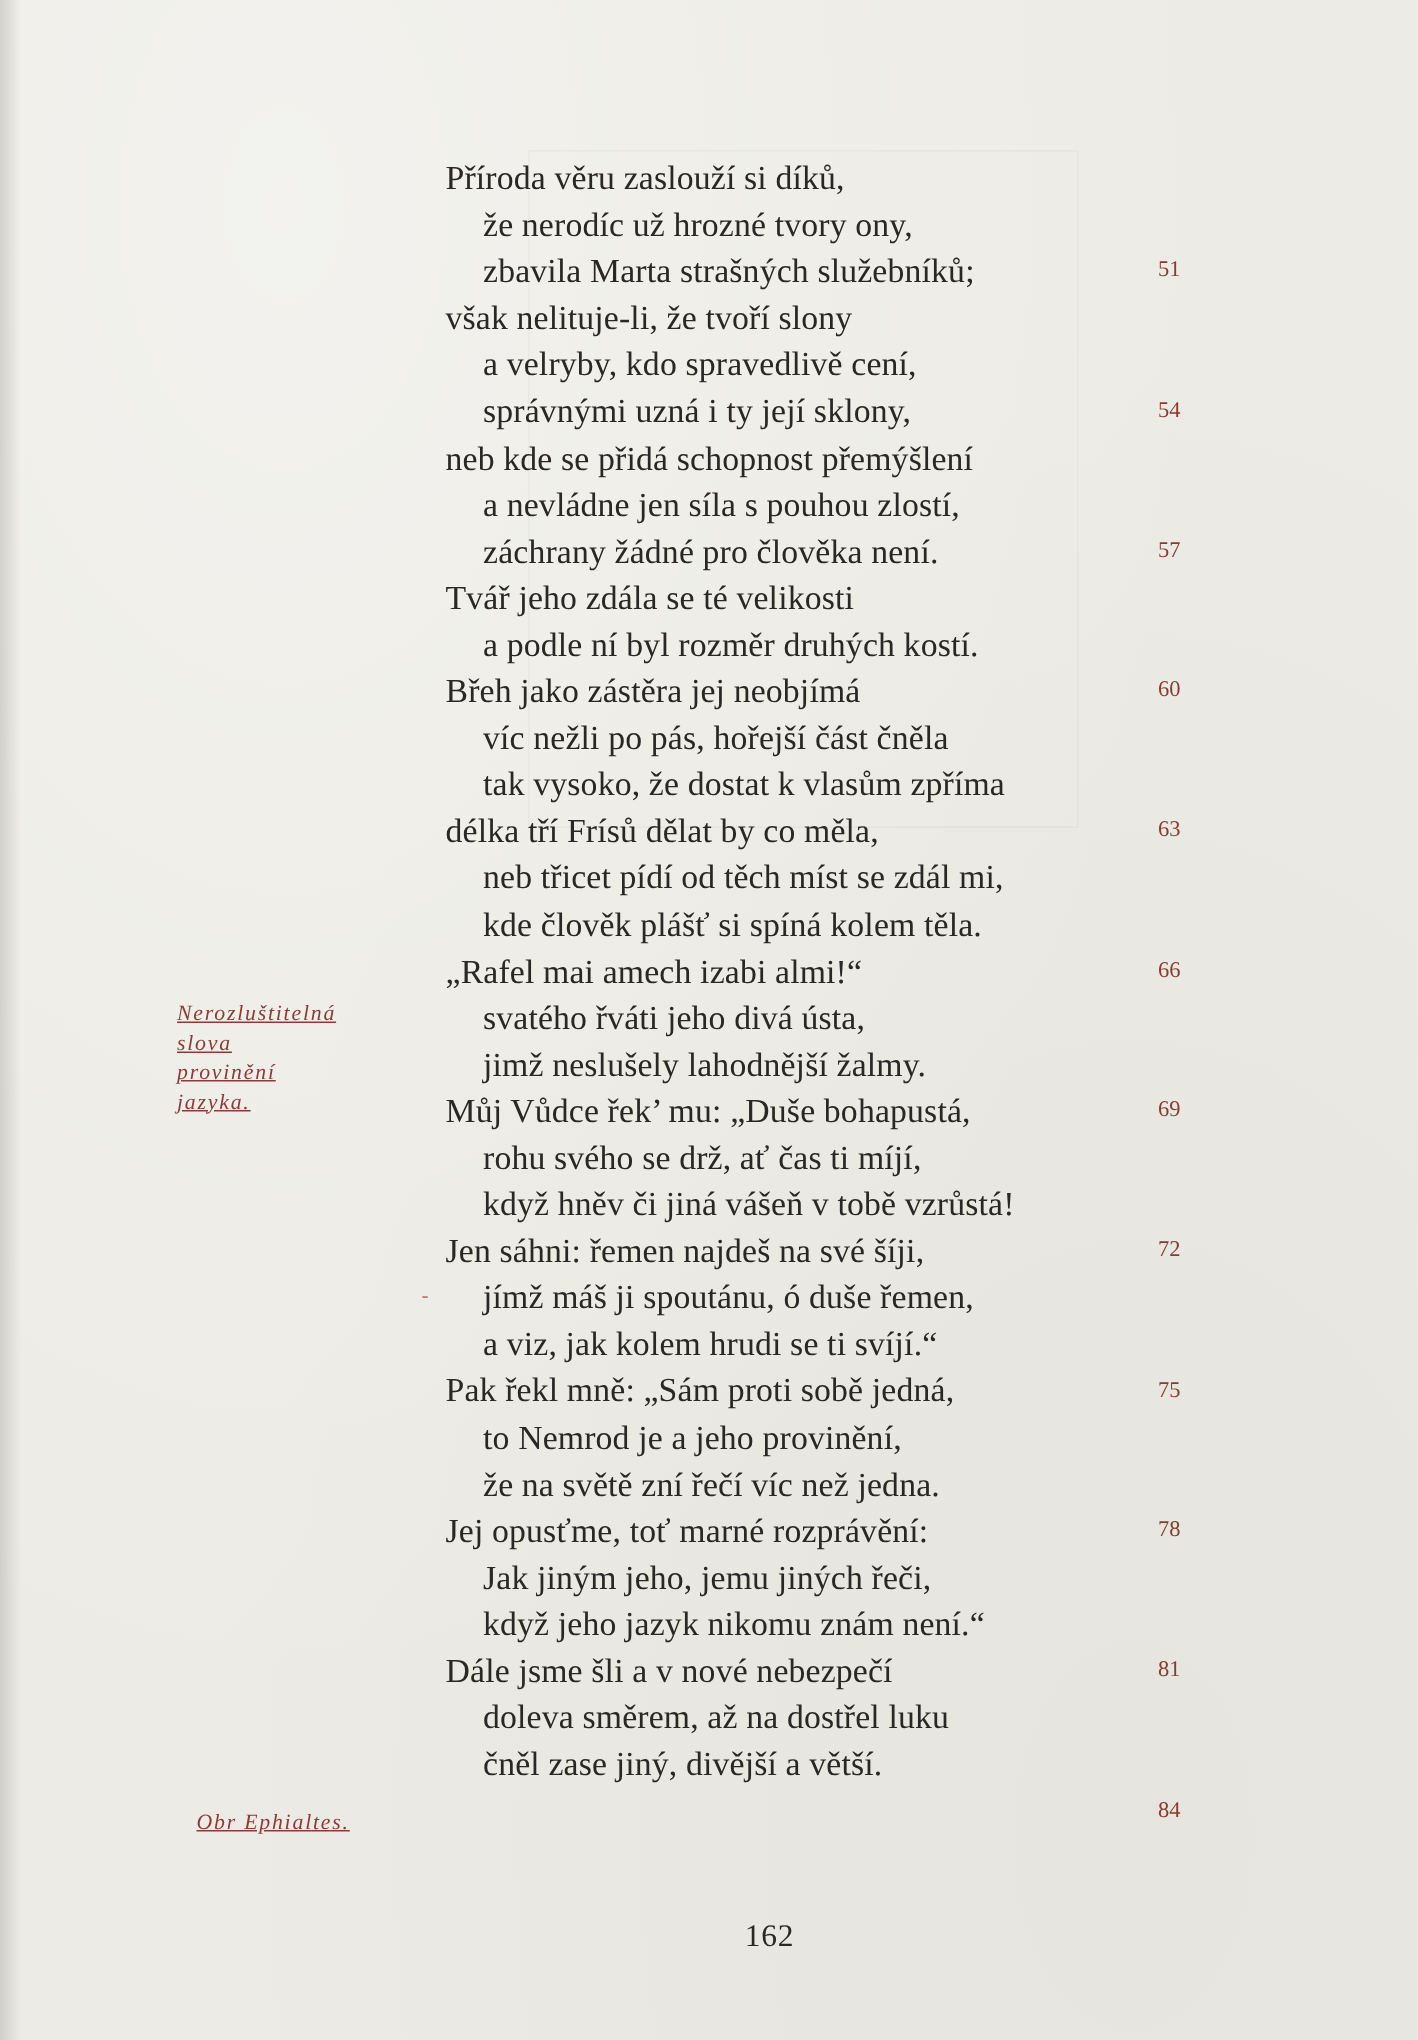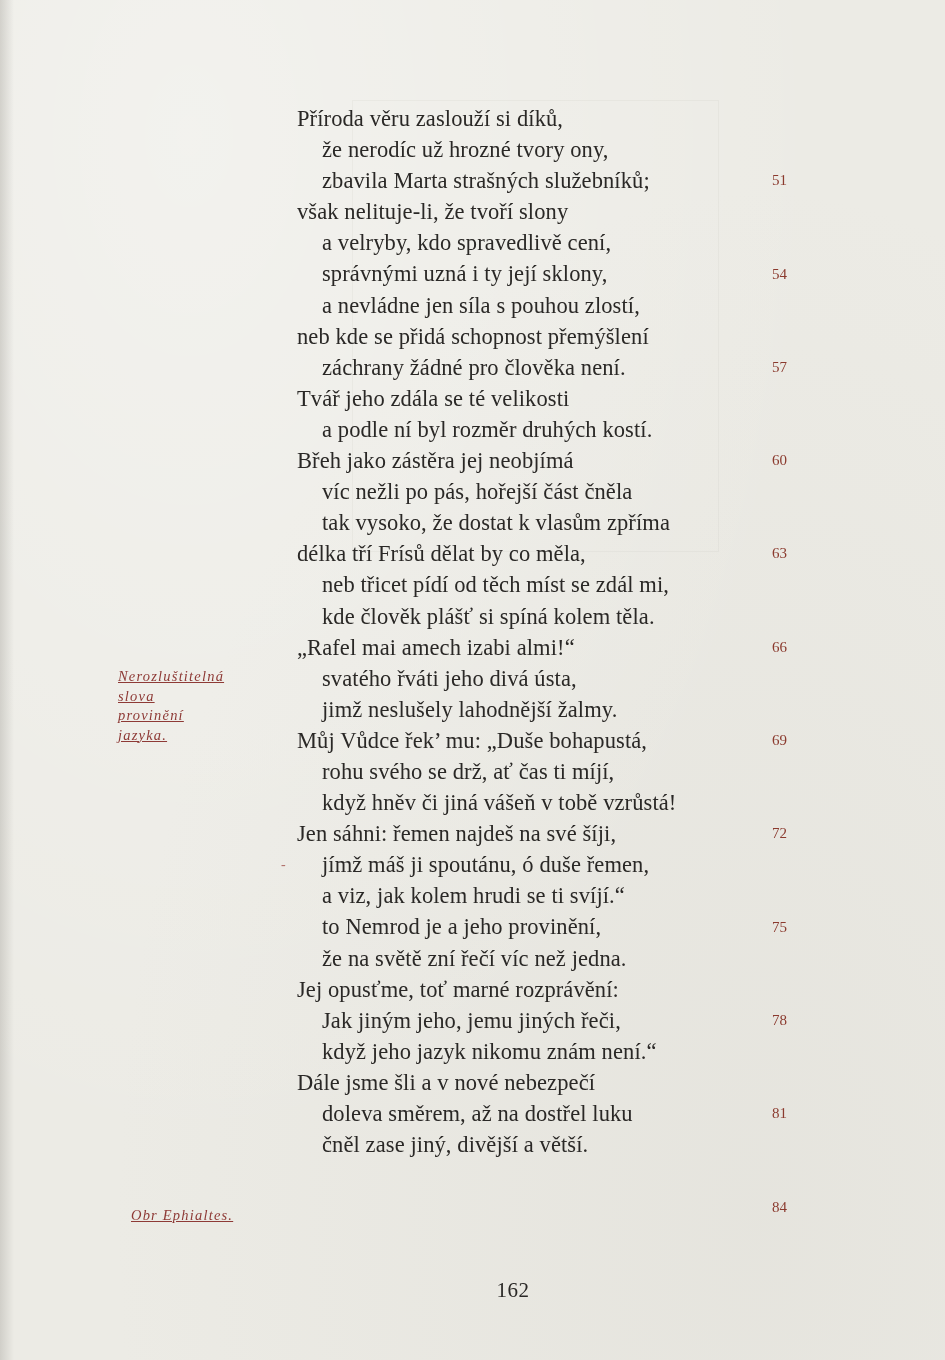--- a/index.html
+++ b/index.html
@@ -107,22 +107,22 @@
   <div class="left-shadow"></div>
   <div class="ghost-frame"></div>
 
   <ul class="verse" id="verse">
     <li class="verse-line">Příroda věru zaslouží si díků,</li>
     <li class="verse-line indent">že nerodíc už hrozné tvory ony,</li>
     <li class="verse-line indent">zbavila Marta strašných služebníků;</li>
     <li class="verse-line">však nelituje-li, že tvoří slony</li>
     <li class="verse-line indent">a velryby, kdo spravedlivě cení,</li>
     <li class="verse-line indent">správnými uzná i ty její sklony,</li>
+    <li class="verse-line">neb kde se přidá schopnost přemýšlení</li>
     <li class="verse-line indent">a nevládne jen síla s pouhou zlostí,</li>
-    <li class="verse-line">neb kde se přidá schopnost přemýšlení</li>
     <li class="verse-line indent">záchrany žádné pro člověka není.</li>
     <li class="verse-line">Tvář jeho zdála se té velikosti</li>
     <li class="verse-line indent">a podle ní byl rozměr druhých kostí.</li>
     <li class="verse-line">Břeh jako zástěra jej neobjímá</li>
     <li class="verse-line indent">víc nežli po pás, hořejší část čněla</li>
     <li class="verse-line indent">tak vysoko, že dostat k vlasům zpříma</li>
     <li class="verse-line">délka tří Frísů dělat by co měla,</li>
     <li class="verse-line indent">neb třicet pídí od těch míst se zdál mi,</li>
     <li class="verse-line indent">kde člověk plášť si spíná kolem těla.</li>
     <li class="verse-line">„Rafel mai amech izabi almi!“</li>
@@ -130,20 +130,21 @@
     <li class="verse-line indent">jimž neslušely lahodnější žalmy.</li>
     <li class="verse-line">Můj Vůdce řek’ mu: „Duše bohapustá,</li>
     <li class="verse-line indent">rohu svého se drž, ať čas ti míjí,</li>
     <li class="verse-line indent">když hněv či jiná vášeň v tobě vzrůstá!</li>
     <li class="verse-line">Jen sáhni: řemen najdeš na své šíji,</li>
     <li class="verse-line indent" style="position:relative;">
       <span class="stray-mark">-</span>
       <span>jímž máš ji spoutánu, ó duše řemen,</span>
     </li>
     <li class="verse-line indent">a viz, jak kolem hrudi se ti svíjí.“</li>
+    <li class="verse-line">Pak řekl mně: „Sám proti sobě jedná,</li>
     <li class="verse-line indent">to Nemrod je a jeho provinění,</li>
     <li class="verse-line indent">že na světě zní řečí víc než jedna.</li>
     <li class="verse-line">Jej opusťme, toť marné rozprávění:</li>
     <li class="verse-line indent">Jak jiným jeho, jemu jiných řeči,</li>
     <li class="verse-line indent">když jeho jazyk nikomu znám není.“</li>
     <li class="verse-line">Dále jsme šli a v nové nebezpečí</li>
     <li class="verse-line indent">doleva směrem, až na dostřel luku</li>
     <li class="verse-line indent">čněl zase jiný, divější a větší.</li>
   </ul>
 

